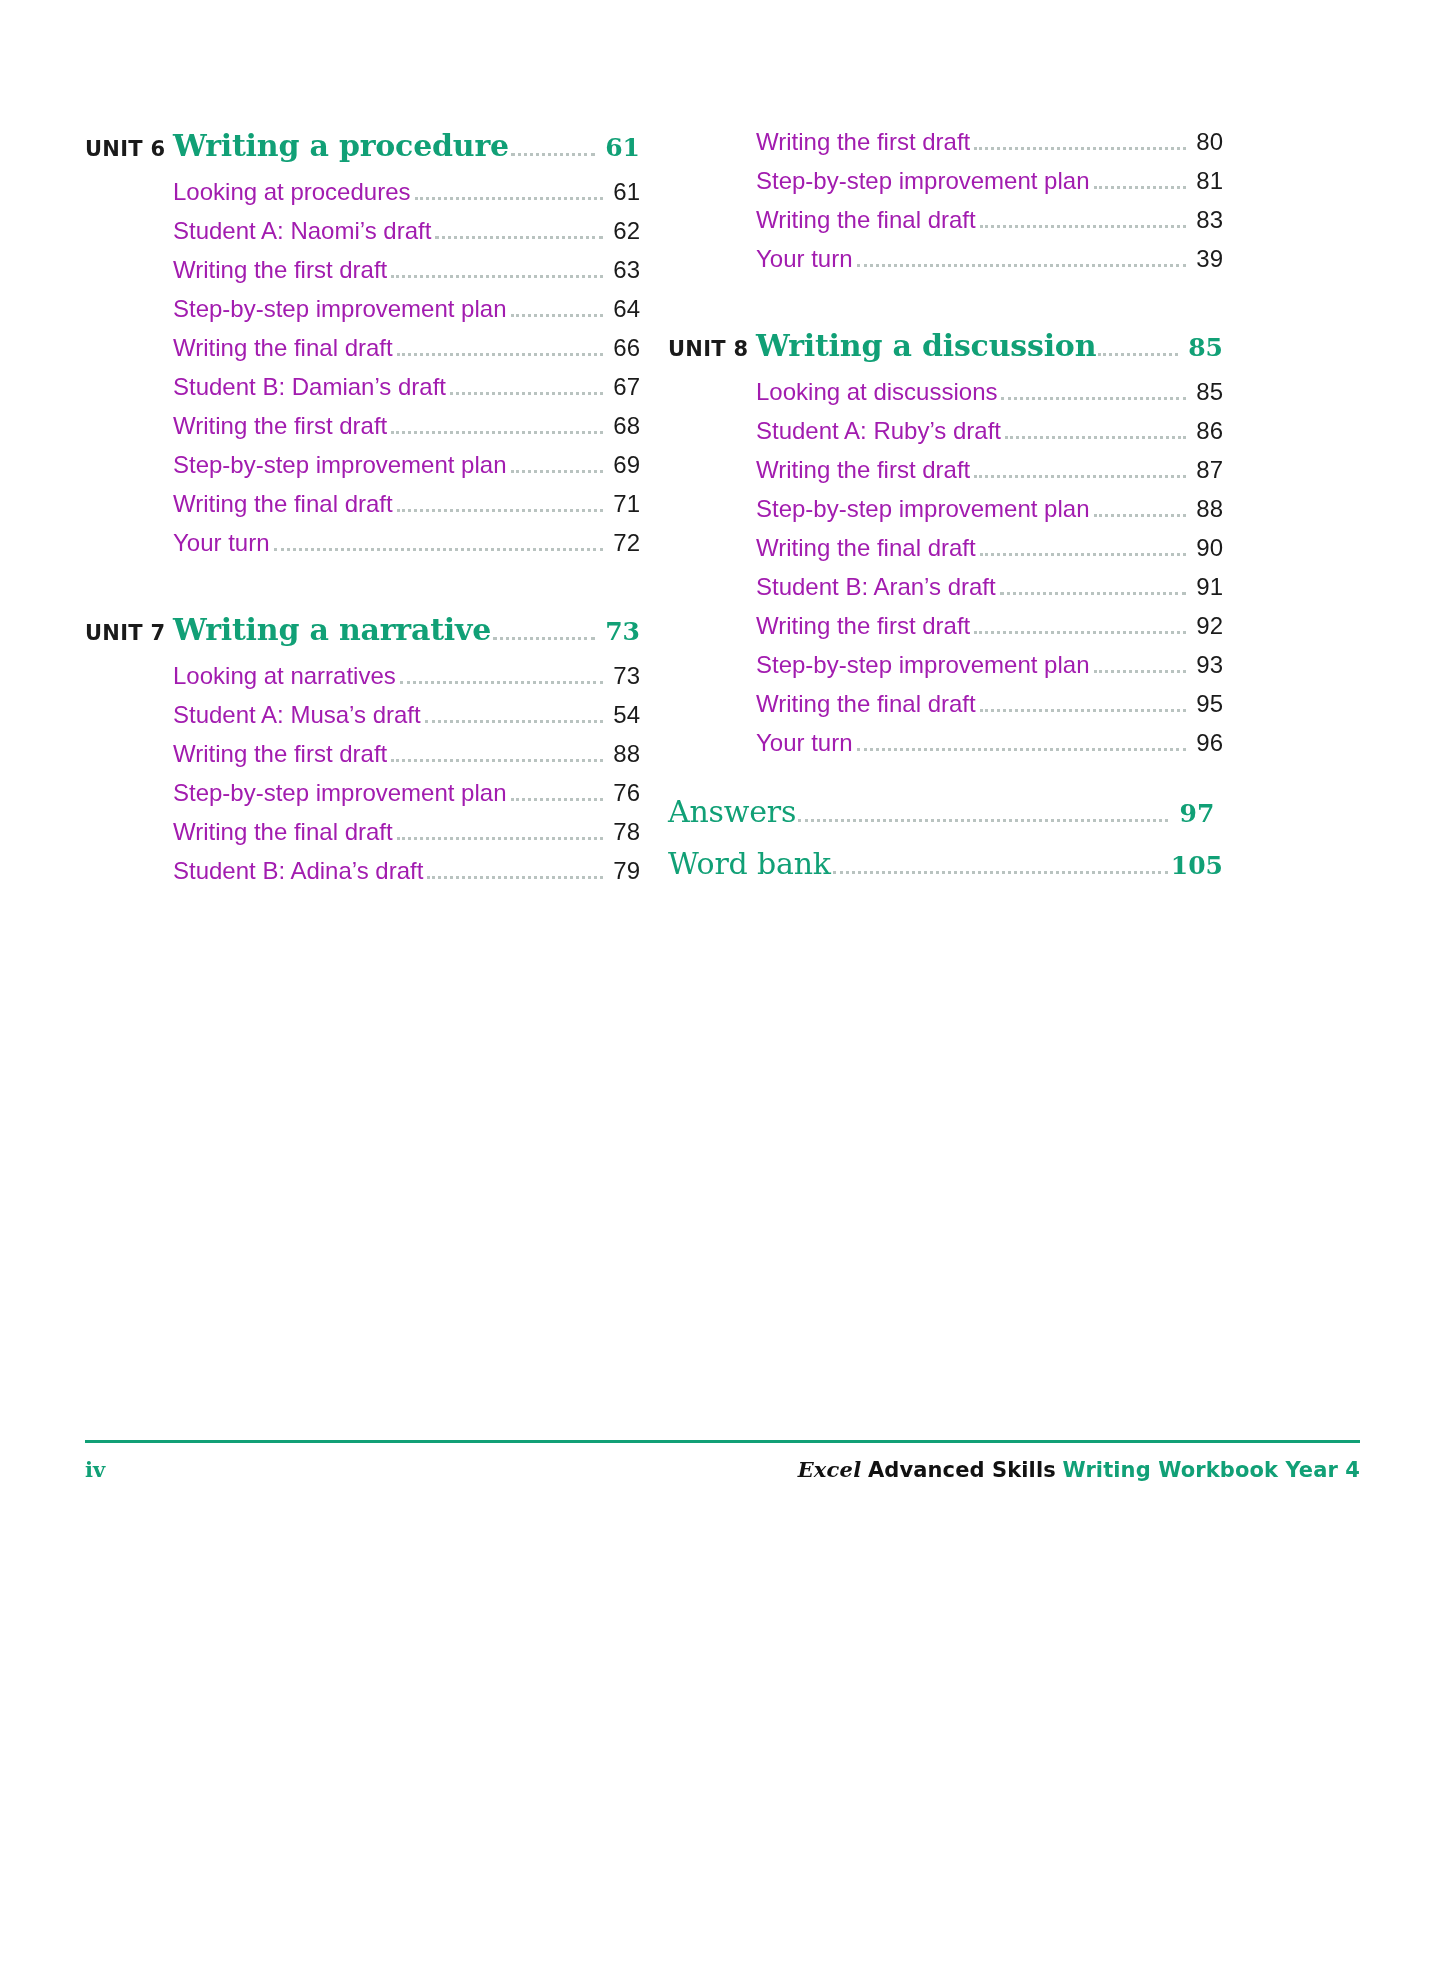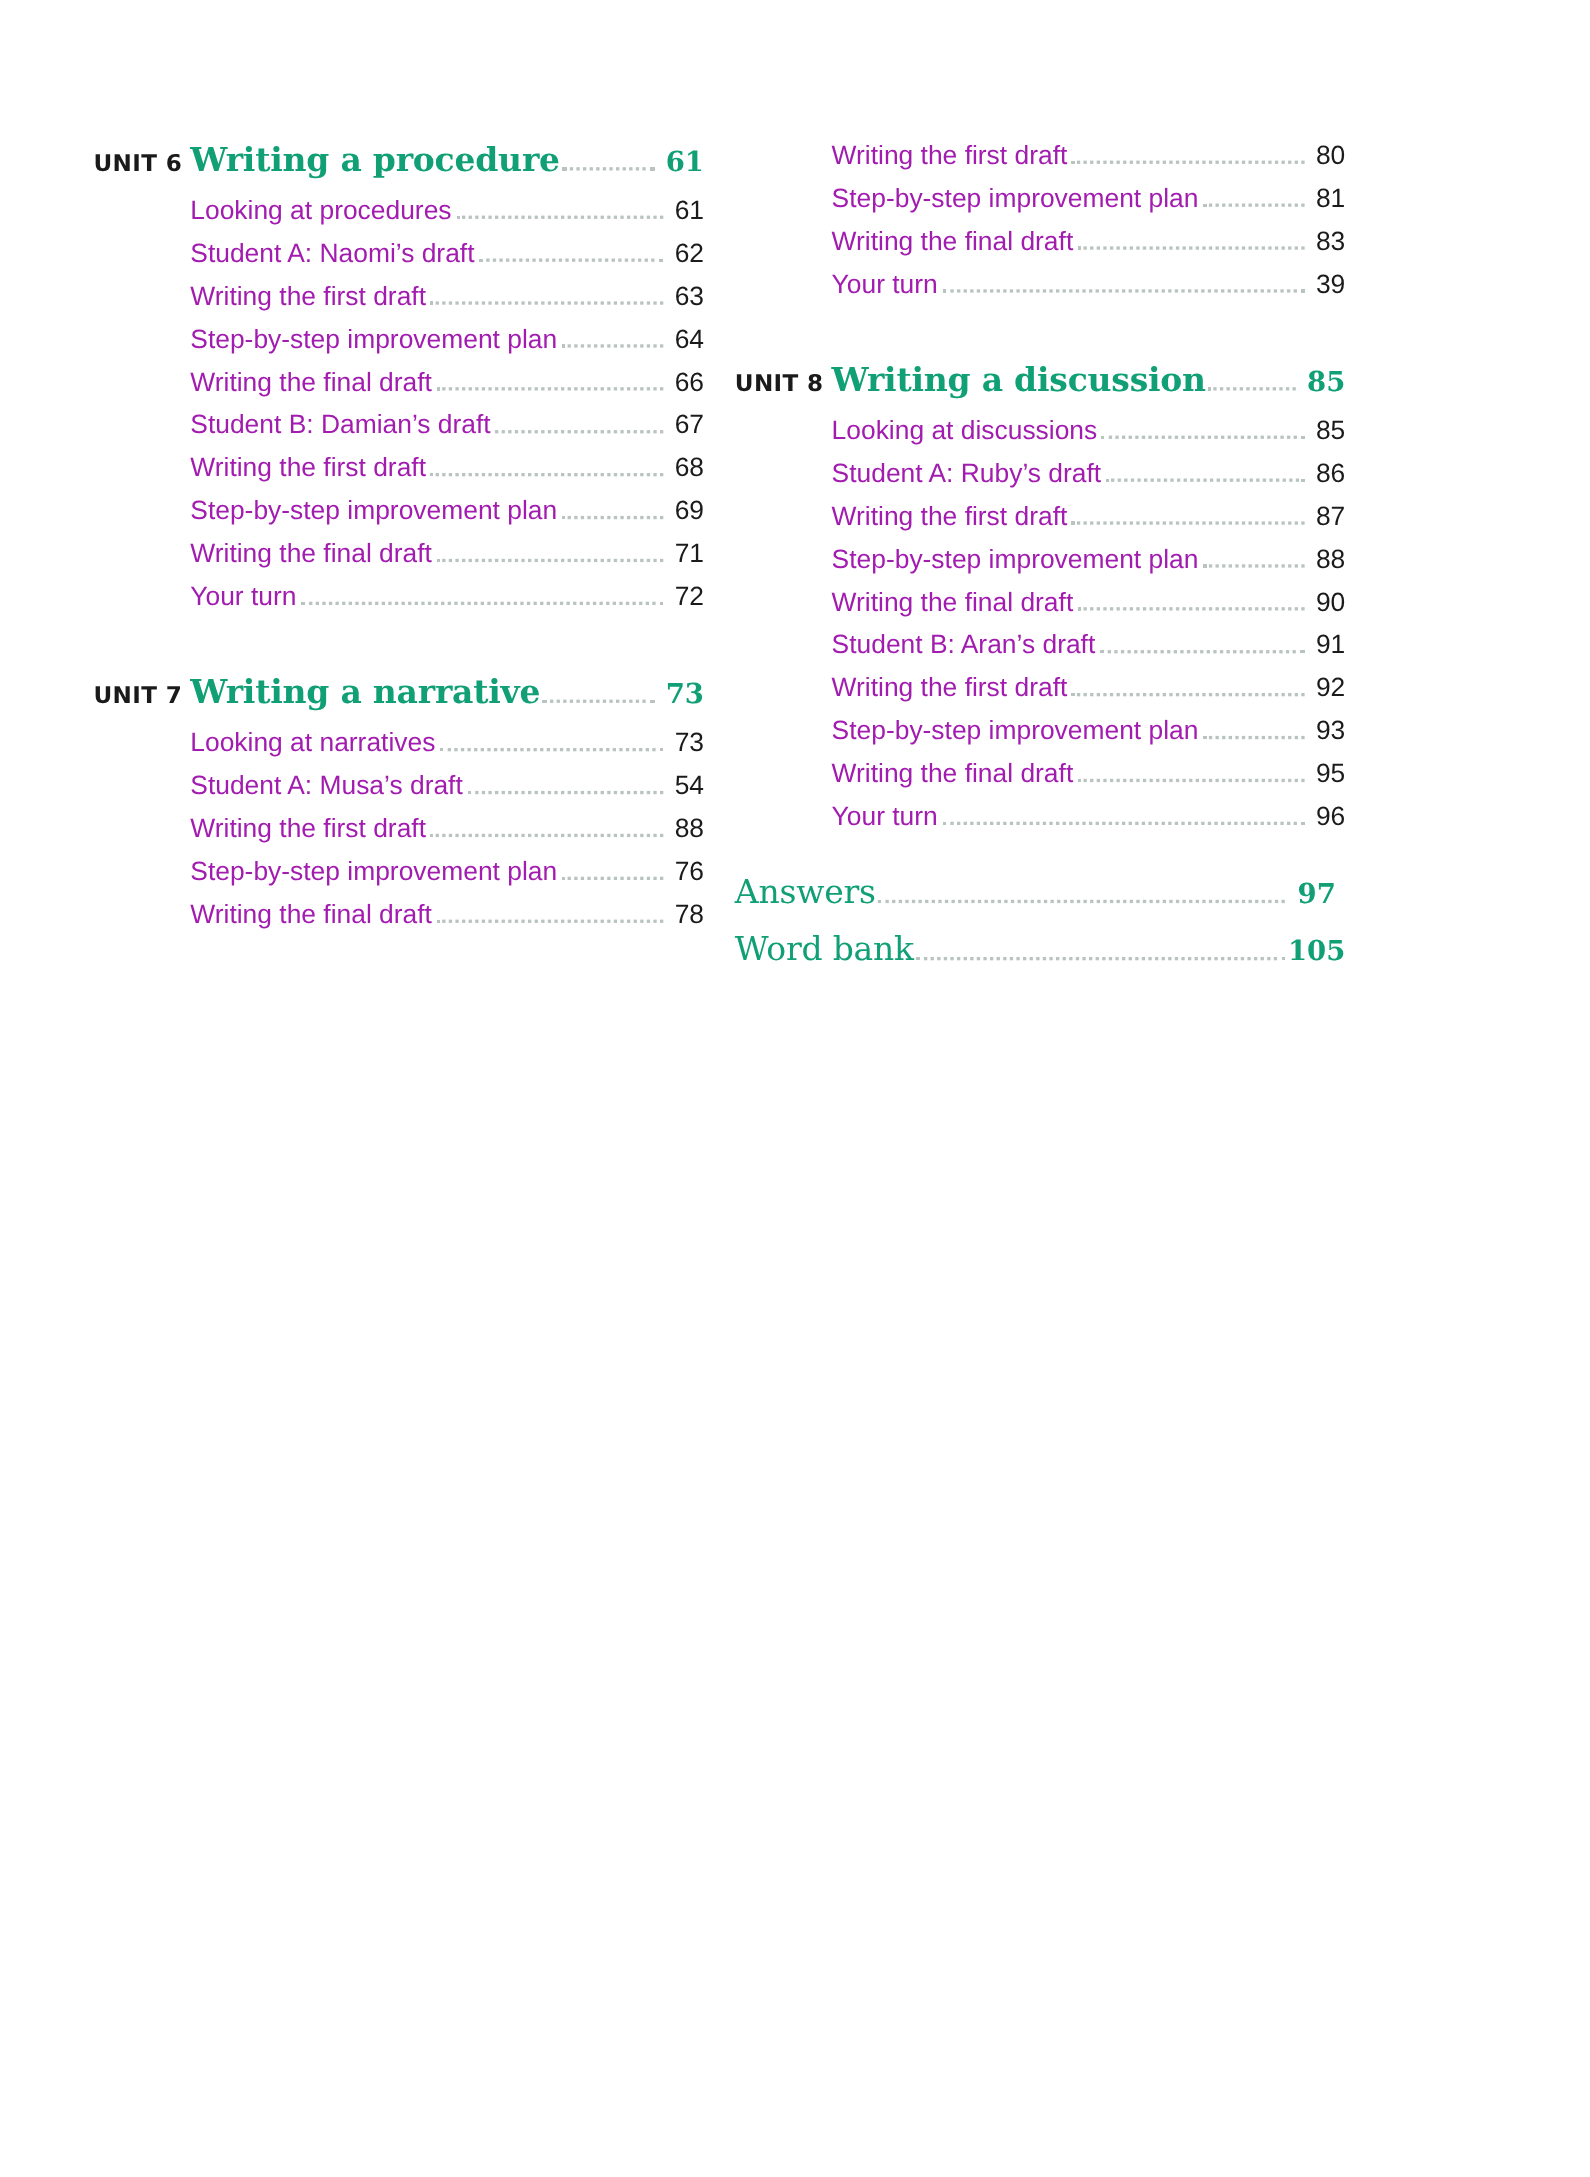--- a/index.html
+++ b/index.html
@@ -294,20 +294,25 @@
       <div class="entry">
         <span class="entry-label">Step-by-step improvement plan</span>
         <span class="entry-leader"></span>
         <span class="entry-page">76</span>
       </div>
       <div class="entry">
         <span class="entry-label">Writing the final draft</span>
         <span class="entry-leader"></span>
         <span class="entry-page">78</span>
       </div>
+      <div class="entry">
+        <span class="entry-label">Student B: Adina’s draft</span>
+        <span class="entry-leader"></span>
+        <span class="entry-page">79</span>
+      </div>
 
     </div>
 
     <div class="col col-right">
 
       <div class="entry">
         <span class="entry-label">Writing the first draft</span>
         <span class="entry-leader"></span>
         <span class="entry-page">80</span>
       </div>
@@ -400,14 +405,21 @@
       <div class="back-row">
         <span class="back-title">Word bank</span>
         <span class="back-leader"></span>
         <span class="back-page">105</span>
       </div>
 
     </div>
 
   </div>
 
+  <div class="footer">
+    <div class="footer-rule"></div>
+    <div class="footer-body">
+      <span class="folio">iv</span>
+      <span class="footer-right"><span class="fr-excel">Excel</span><span>&nbsp;</span><span class="fr-dark">Advanced Skills</span><span>&nbsp;</span><span class="fr-green">Writing Workbook Year 4</span></span>
+    </div>
+  </div>
 
 </div>
 
 </body></html>

